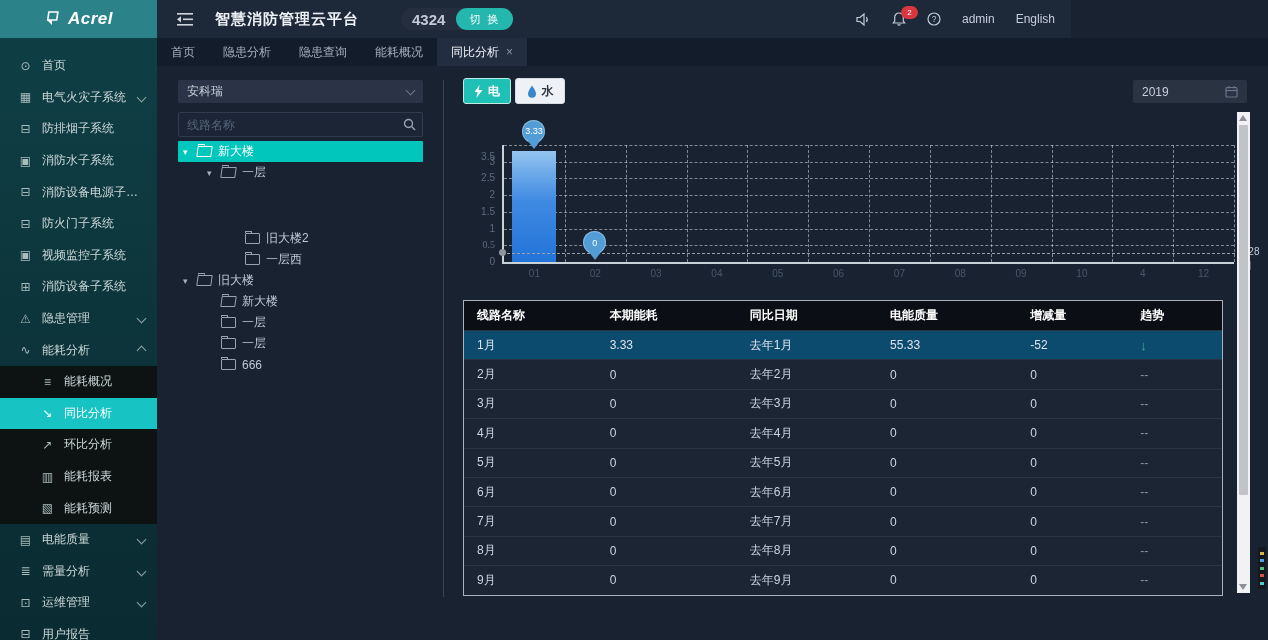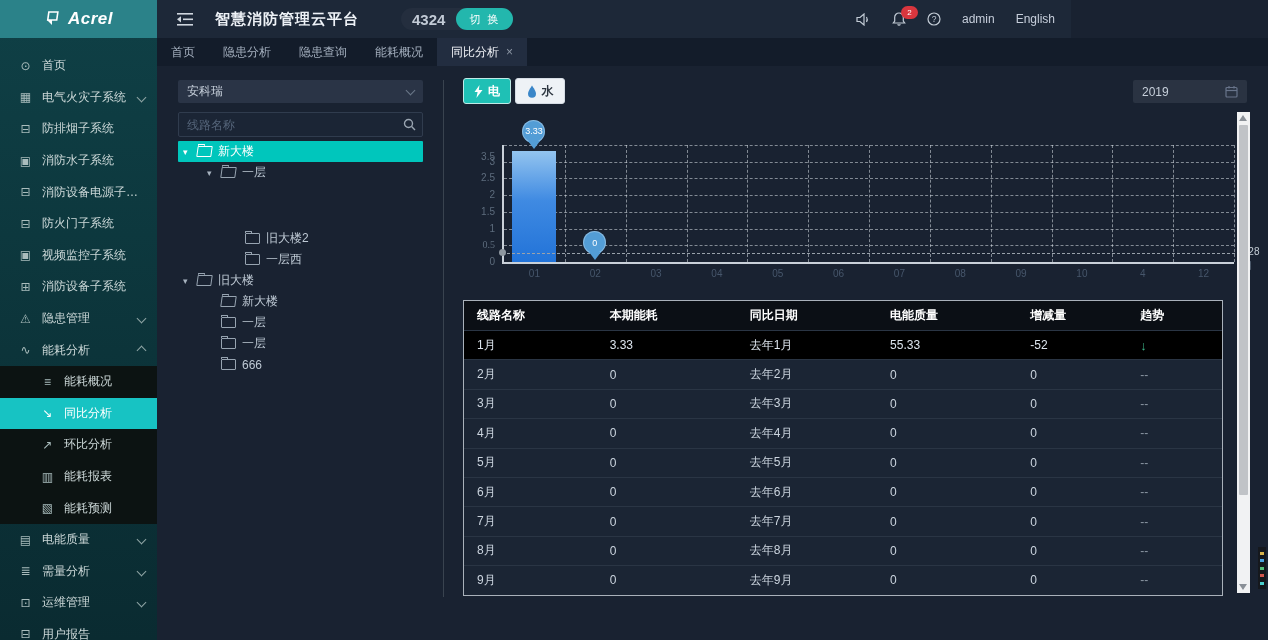--- a/index.html
+++ b/index.html
@@ -106,21 +106,21 @@
   .refarrow{position:absolute;left:734px;width:0;height:0;border:5px solid transparent;border-left:8px solid #8e979f}
   .reflab{position:absolute;left:783px;font-size:10px;color:#c4cdd5}
   .unitlab{position:absolute;left:786px;font-size:10px;color:#5d6c7d}
 
   
   .table{position:absolute;left:306px;top:234px;width:760px;border:1px solid #a9b1ba;
          background:#1b2534;box-sizing:border-box}
   .trow{display:grid;grid-template-columns:17.5% 18.5% 18.5% 18.5% 14.5% 12.5%;height:28.4px;
         align-items:center;border-top:1px solid #2a3544}
   .trow.thead{background:#0b0f15;height:29px;border-top:none}
-  .trow.first{background:#000000}
+  .trow.first{background:#0c4a6e}
   .tcell{padding-left:13px;font-size:12px;color:#ccd5df;overflow:hidden;white-space:nowrap}
   .trow.first .tcell{color:#dde5ee}
   .tcell.th{color:#fff;font-weight:bold}
   .tcell.trend{color:#8b97a4}
   .tcell.trend.down{color:#3db98b;font-size:13px}
 
   
   .vscroll{position:absolute;left:1080px;top:46px;width:13px;height:481px;background:#f1f2f3}
   .scroll-arrow{position:absolute;left:2px;width:0;height:0;border:4.5px solid transparent}
   .scroll-arrow.up{top:3px;border-bottom:6px solid #8a9097;border-top:0}

